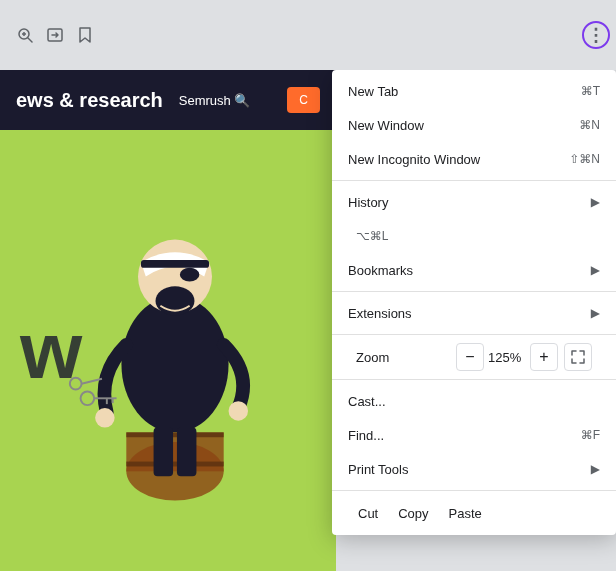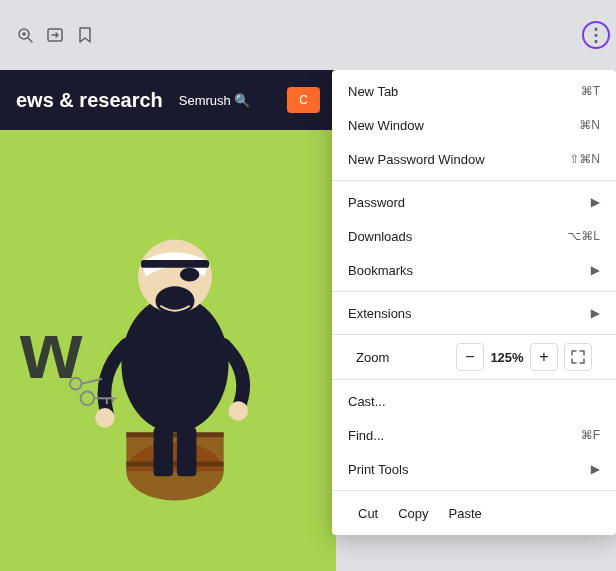--- a/index.html
+++ b/index.html
@@ -233,22 +233,21 @@
       justify-content: center;
       cursor: pointer;
       font-size: 16px;
       color: #202124;
     }
 
     .zoom-value {
       font-size: 13px;
       color: #202124;
       min-width: 38px;
-      text-align: center;
-      font-weight: bold;
+      text-align: left;
     }
 
     .fullscreen-btn {
       width: 28px;
       height: 28px;
       border: 1px solid #dadce0;
       background: white;
       border-radius: 4px;
       display: flex;
       align-items: center;
@@ -370,33 +369,32 @@
       <span class="menu-item-label">New Tab</span>
       <span class="menu-item-shortcut">⌘T</span>
     </div>
 
     <div class="menu-item">
       <span class="menu-item-label">New Window</span>
       <span class="menu-item-shortcut">⌘N</span>
     </div>
 
     <div class="menu-item">
-      <span class="menu-item-label">New Password Window</span>
+      <span class="menu-item-label">New Incognito Window</span>
       <span class="menu-item-shortcut">⇧⌘N</span>
     </div>
 
     <div class="menu-divider"></div>
 
     <div class="menu-item">
-      <span class="menu-item-label">Password</span>
+      <span class="menu-item-label">History</span>
       <span class="menu-item-arrow">▶</span>
     </div>
 
     <div class="menu-item">
-      <span class="menu-item-label">Downloads</span>
       <span class="menu-item-shortcut">⌥⌘L</span>
     </div>
 
     <div class="menu-item">
       <span class="menu-item-label">Bookmarks</span>
       <span class="menu-item-arrow">▶</span>
     </div>
 
     <div class="menu-divider"></div>
 

